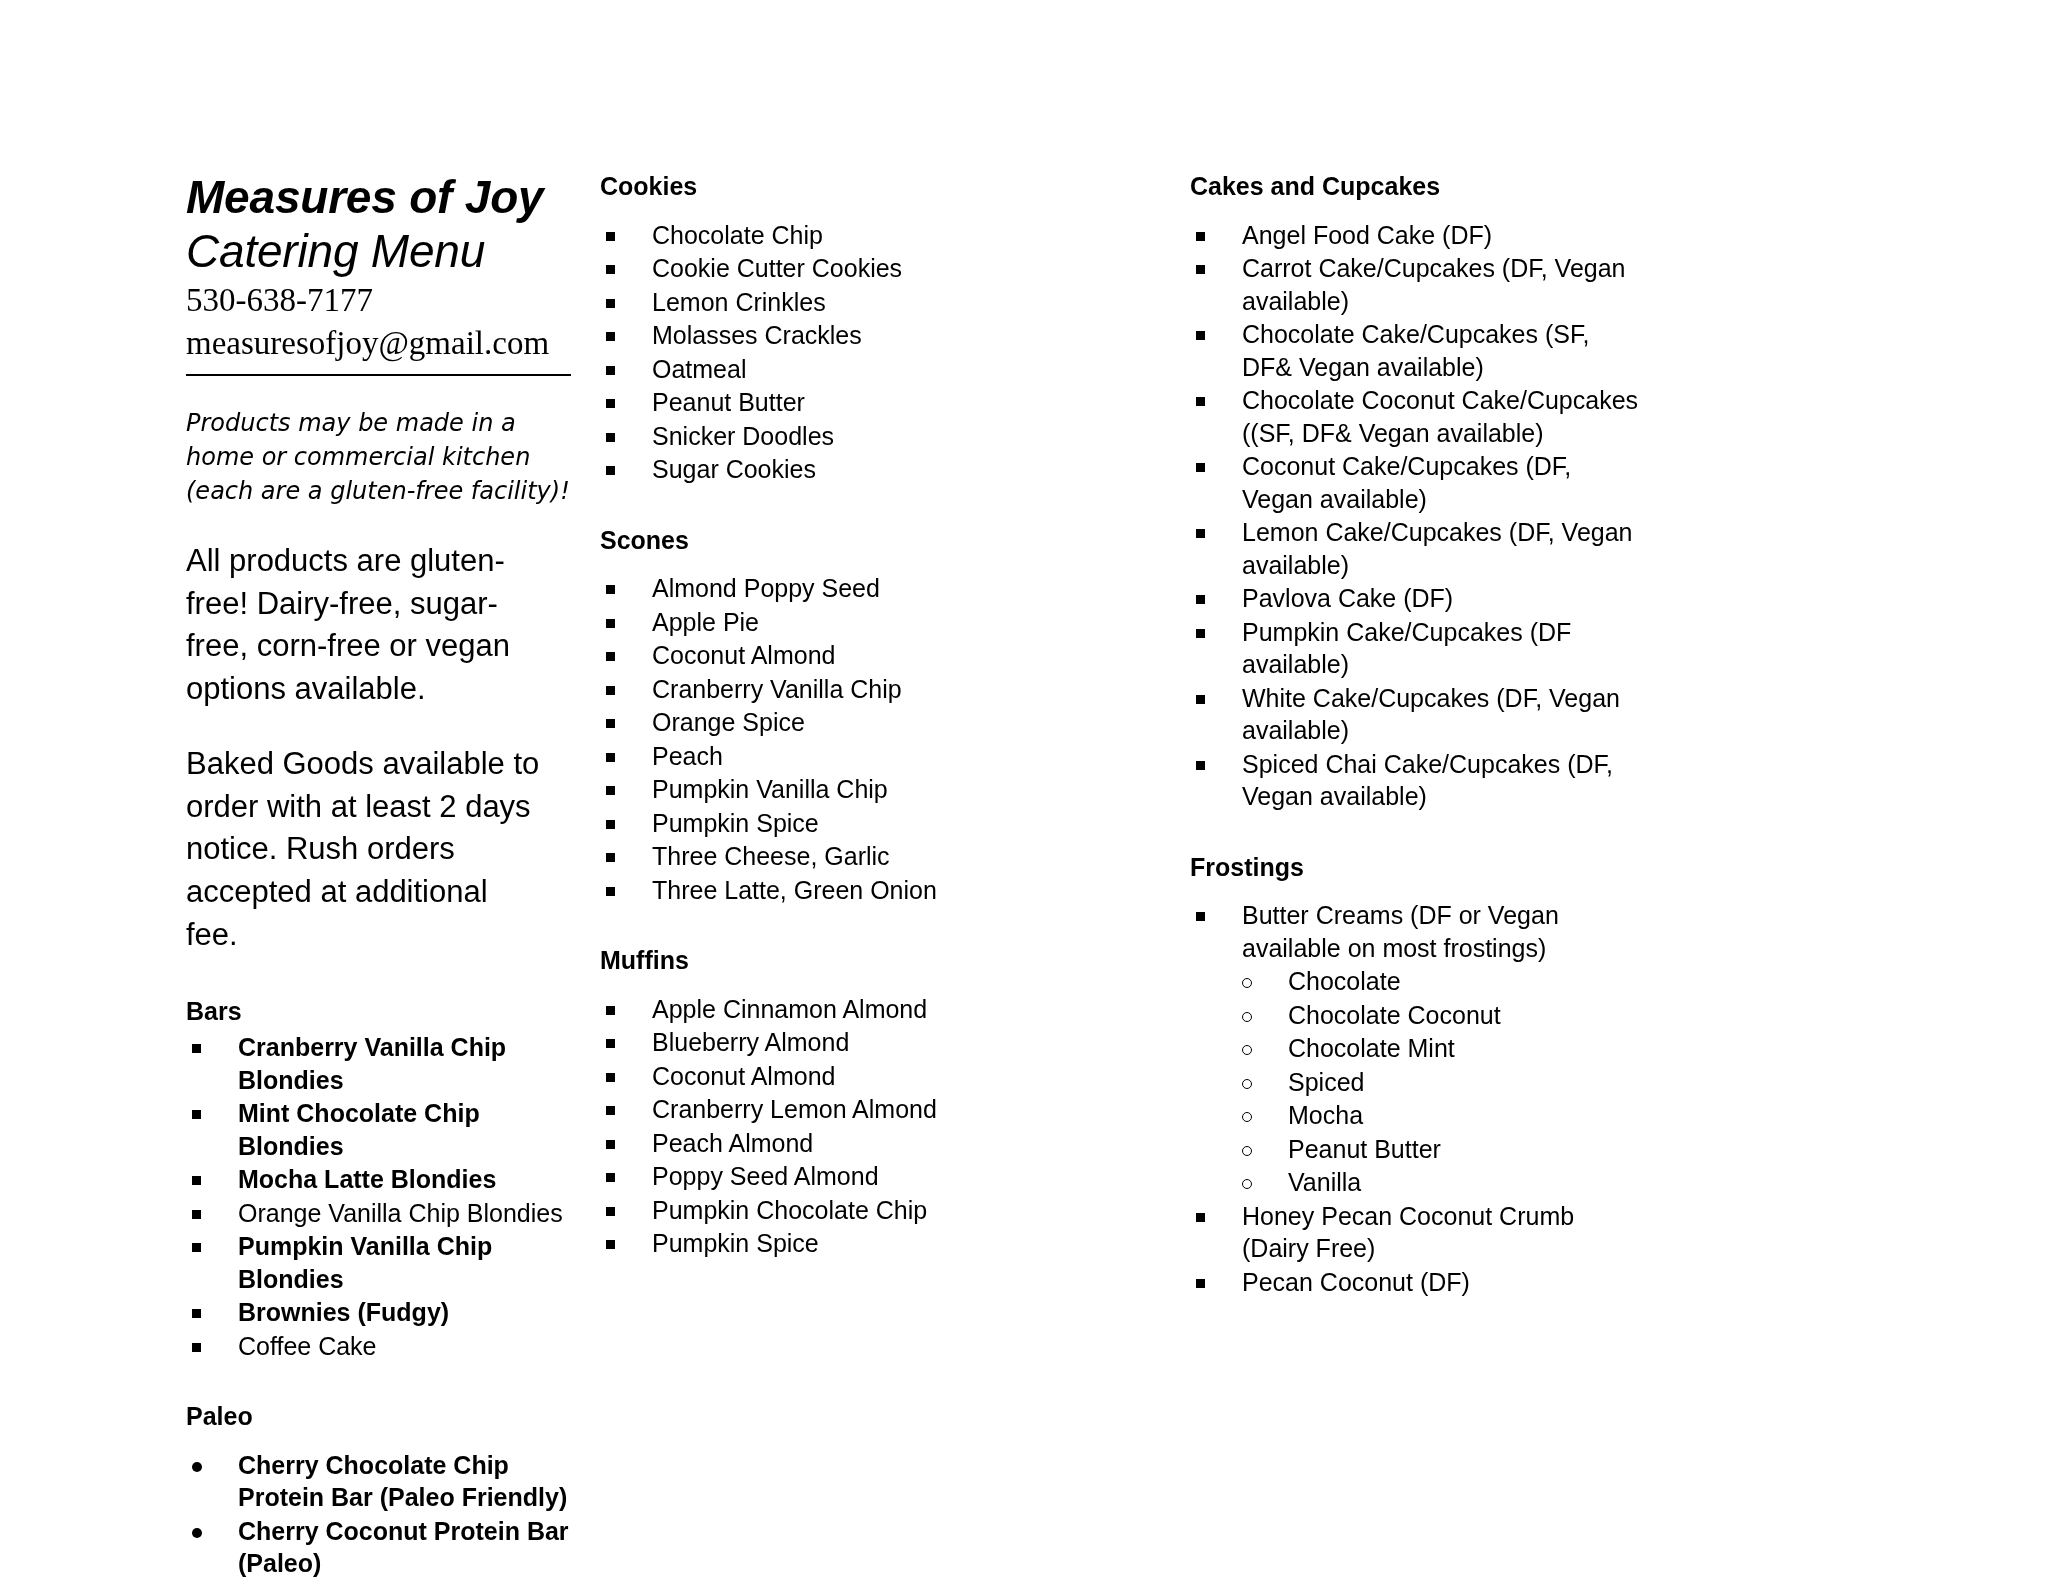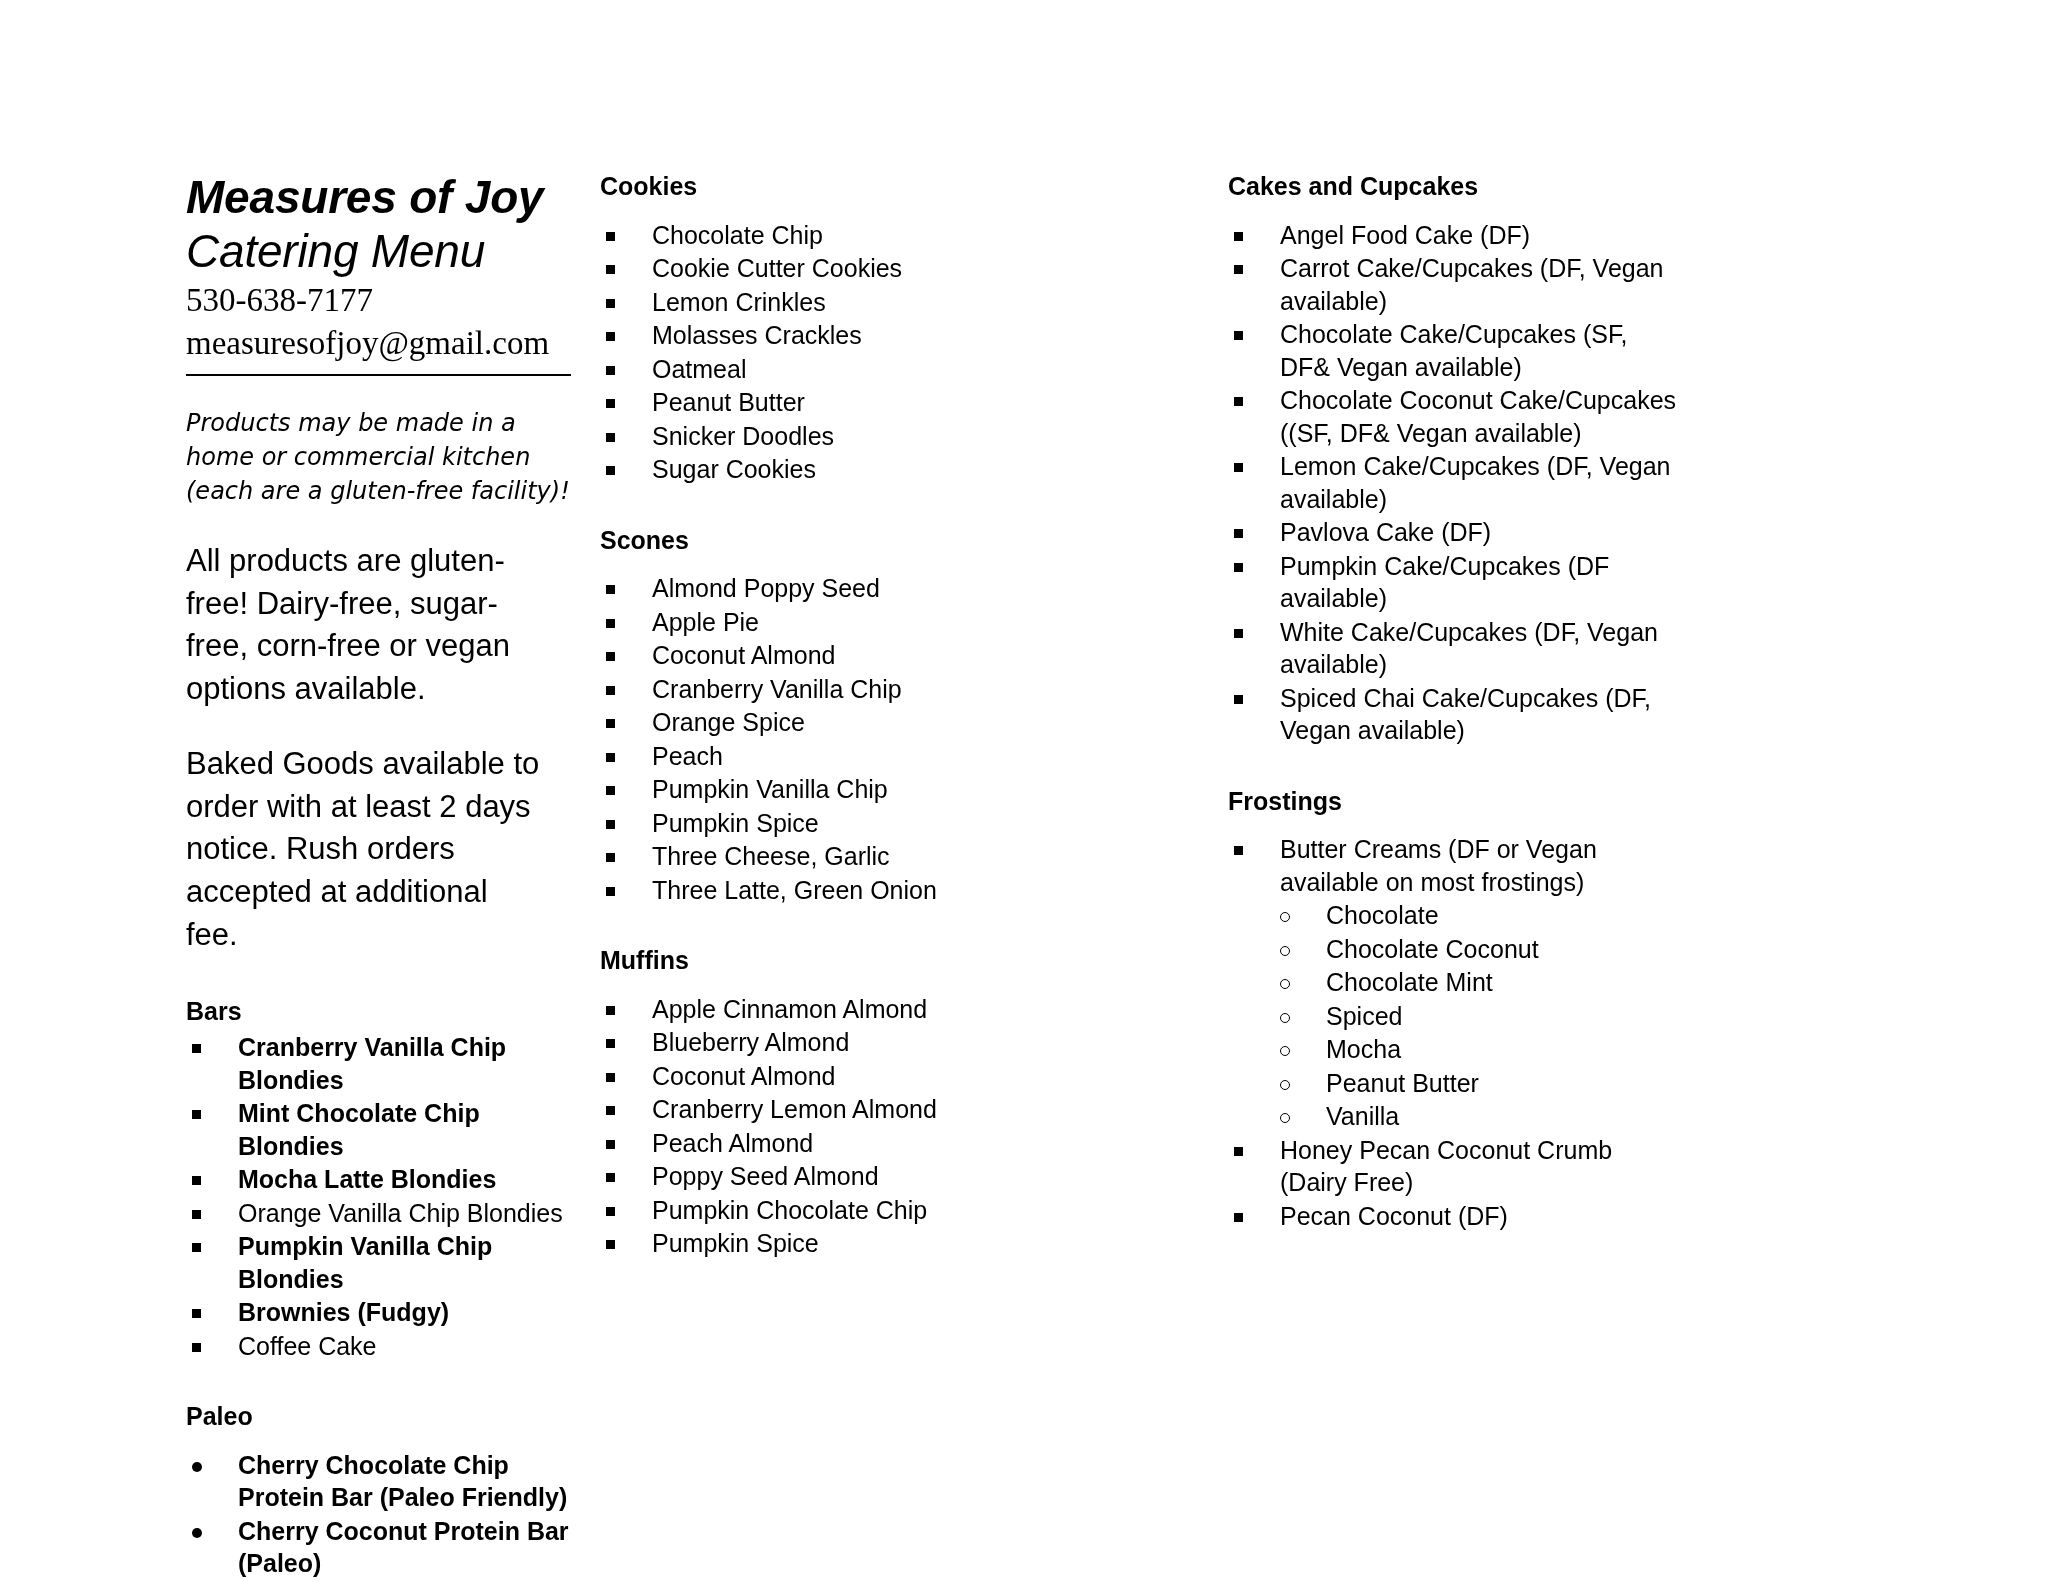--- a/index.html
+++ b/index.html
@@ -31,21 +31,21 @@
     right: 0;
     display: flex;
     align-items: flex-start;
   }
 
   .col {
     box-sizing: border-box;
   }
   .col-left   { width: 600px; padding-left: 186px; padding-right: 20px; }
   .col-mid    { width: 590px; padding-left: 0px;  padding-right: 10px; }
-  .col-right  { width: 640px; padding-left: 0px;  padding-right: 20px; margin-left: 38px; }
+  .col-right  { width: 640px; padding-left: 0px;  padding-right: 20px; }
 
   
   .brand-line1 {
     font-family: "Liberation Sans", sans-serif;
     font-weight: bold;
     font-style: italic;
     font-size: 46px;
     line-height: 1.18;
     letter-spacing: -0.2px;
     white-space: nowrap;
@@ -256,21 +256,21 @@
     </div>
 
     <div class="col col-right">
 
       <div class="heading first">Cakes and Cupcakes</div>
       <ul class="list">
         <li class="item sq w-right"><span class="bullet"></span><span>Angel Food Cake (DF)</span></li>
         <li class="item sq w-right"><span class="bullet"></span><span>Carrot Cake/Cupcakes (DF, Vegan available)</span></li>
         <li class="item sq w-right"><span class="bullet"></span><span>Chocolate Cake/Cupcakes (SF, DF&amp; Vegan available)</span></li>
         <li class="item sq w-right"><span class="bullet"></span><span>Chocolate Coconut Cake/Cupcakes ((SF, DF&amp; Vegan available)</span></li>
-        <li class="item sq w-right"><span class="bullet"></span></li>
+        <li class="item sq w-right"><span class="bullet"></span><span>Coconut Cake/Cupcakes (DF, Vegan available)</span></li>
         <li class="item sq w-right"><span class="bullet"></span><span>Lemon Cake/Cupcakes (DF, Vegan available)</span></li>
         <li class="item sq w-right"><span class="bullet"></span><span>Pavlova Cake (DF)</span></li>
         <li class="item sq w-right"><span class="bullet"></span><span>Pumpkin Cake/Cupcakes (DF available)</span></li>
         <li class="item sq w-right"><span class="bullet"></span><span>White Cake/Cupcakes (DF, Vegan available)</span></li>
         <li class="item sq w-right"><span class="bullet"></span><span>Spiced Chai Cake/Cupcakes (DF, Vegan available)</span></li>
       </ul>
 
       <div class="heading gap">Frostings</div>
       <ul class="list">
         <li class="item sq w-right"><span class="bullet"></span><span>Butter Creams (DF or Vegan available on most frostings)</span></li>

